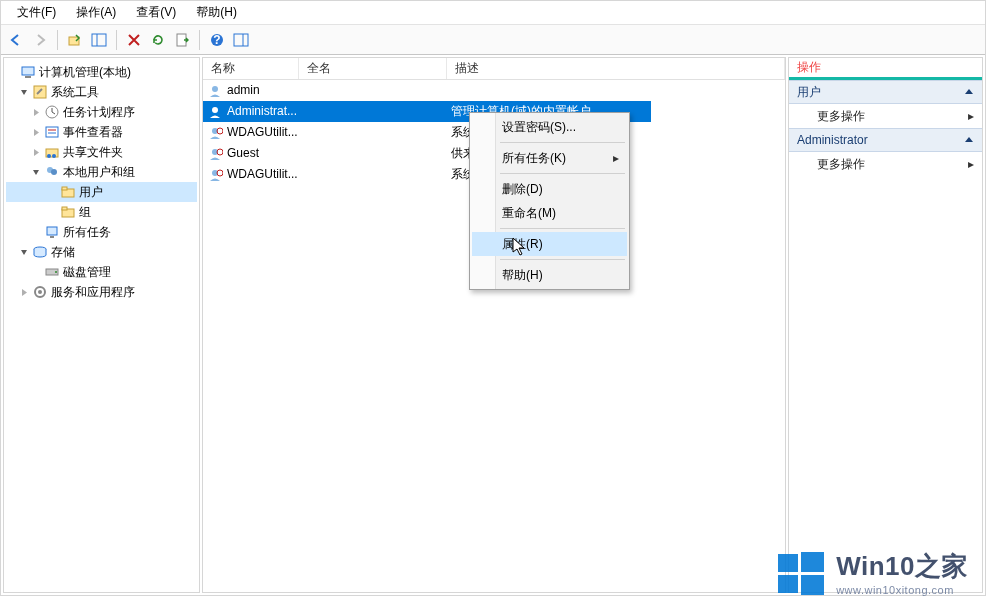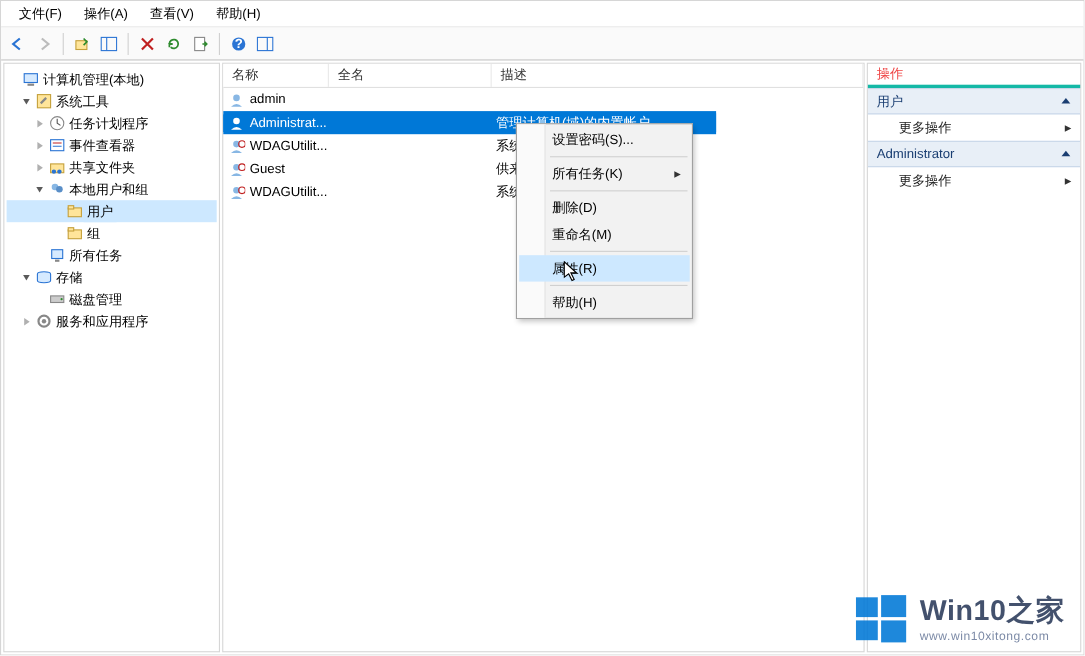--- a/index.html
+++ b/index.html
@@ -49,21 +49,21 @@
 
 .context-menu { position: absolute; left: 469px; top: 112px; width: 161px; background: #f2f2f2; border: 1px solid #a0a0a0; box-shadow: 2px 3px 5px rgba(0,0,0,0.25); padding: 2px; }
 .ctx-item { height: 24px; display: flex; align-items: center; padding-left: 30px; position: relative; cursor: default; }
 .ctx-item:hover, .ctx-item.hover { background: #cde8ff; color: #000; }
 .ctx-item .arrow-right { position: absolute; right: 8px; color: #333; }
 .ctx-sep { height: 1px; margin: 3px 2px 3px 28px; background: #d0d0d0; }
 .ctx-iconcol { position: absolute; left: 0; top: 0; bottom: 0; width: 26px; background: #fafafa; border-right: 1px solid #e0e0e0; }
 .cursor-img { position: absolute; left: 512px; top: 237px; pointer-events: none; }
 
 
-.watermark { position: absolute; right: 18px; bottom: 11px; display: flex; align-items: center; gap: 12px; opacity: 0.88; }
+.watermark { position: absolute; right: 18px; bottom: 0; display: flex; align-items: center; gap: 12px; opacity: 0.88; }
 .watermark-txt { text-align: left; }
 .watermark-txt .big { font-size: 26px; font-weight: 600; color: #2a3a5a; letter-spacing: 0.5px; }
 .watermark-txt .small { font-size: 11px; color: #6a7a9a; letter-spacing: 0.5px; }
 
 
 .svg-ico { display: inline-block; }
 </style>
 </head>
 <body>
 

